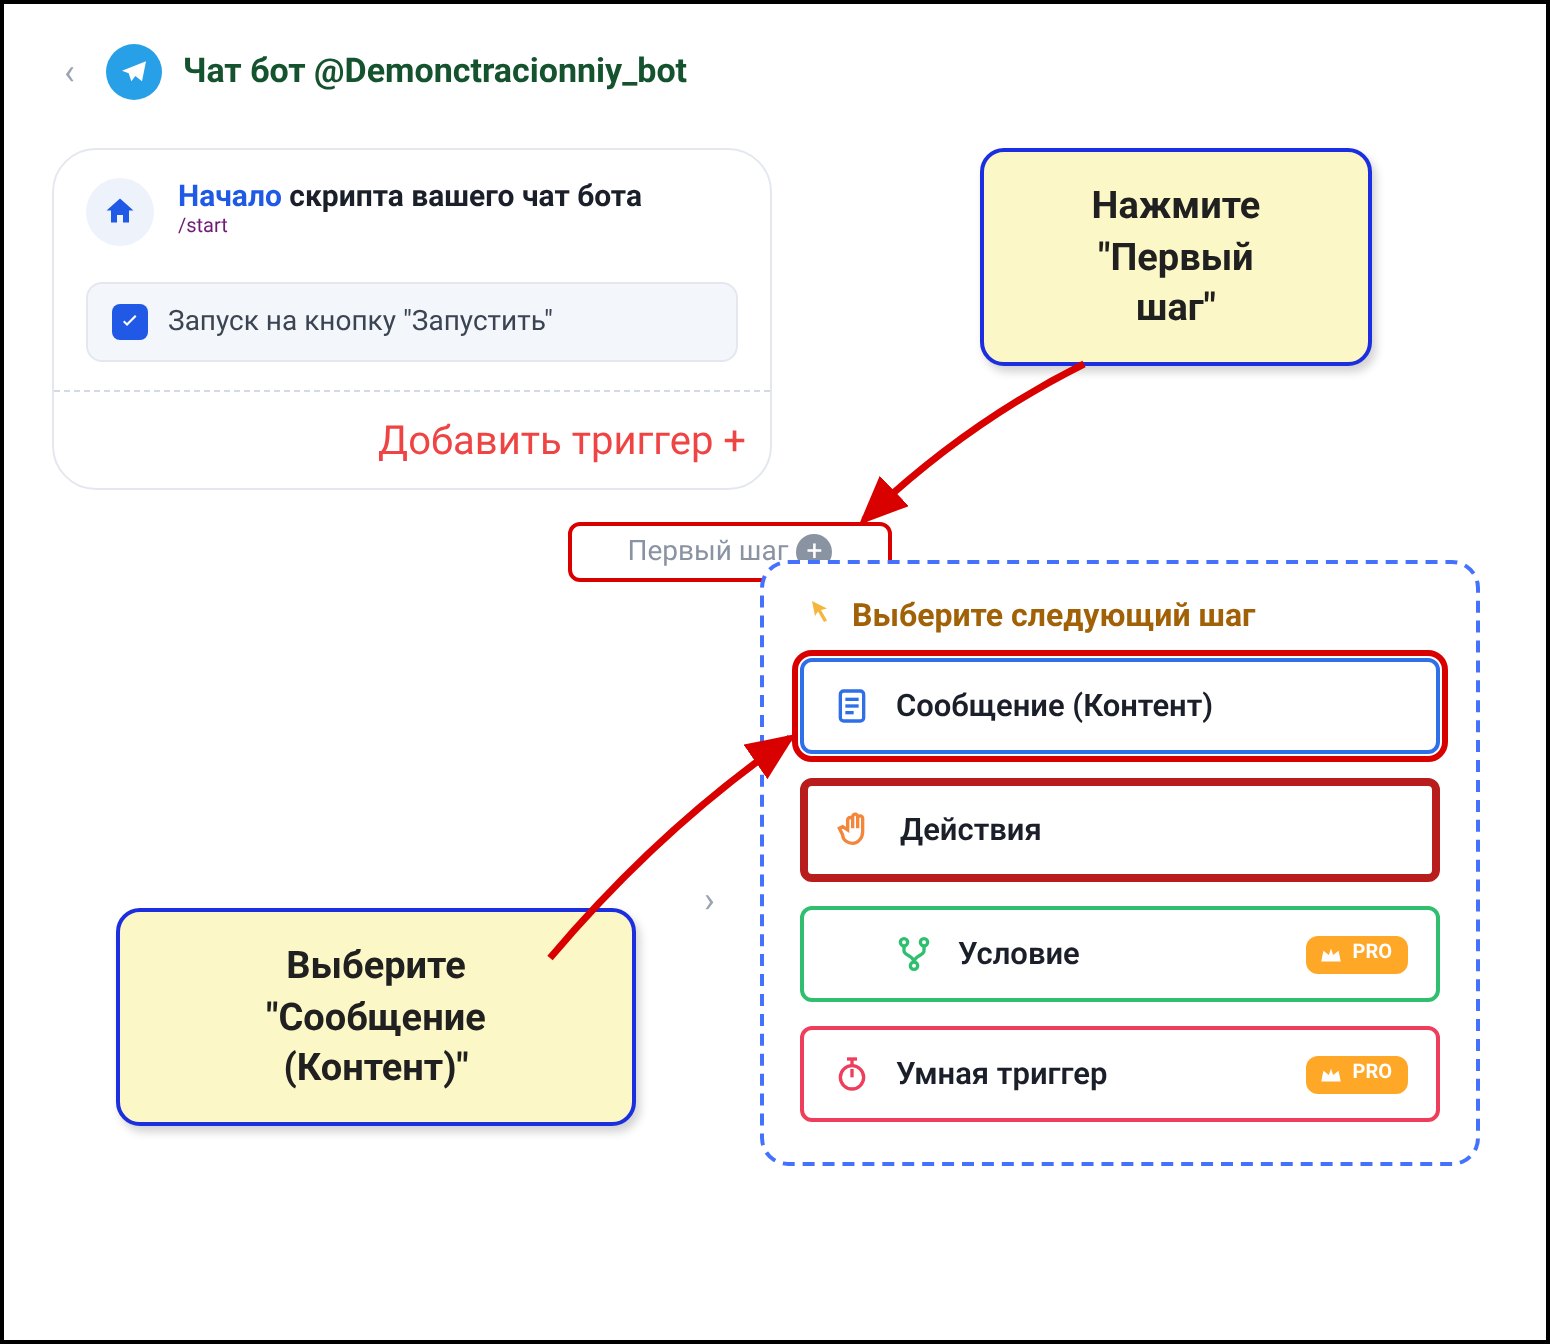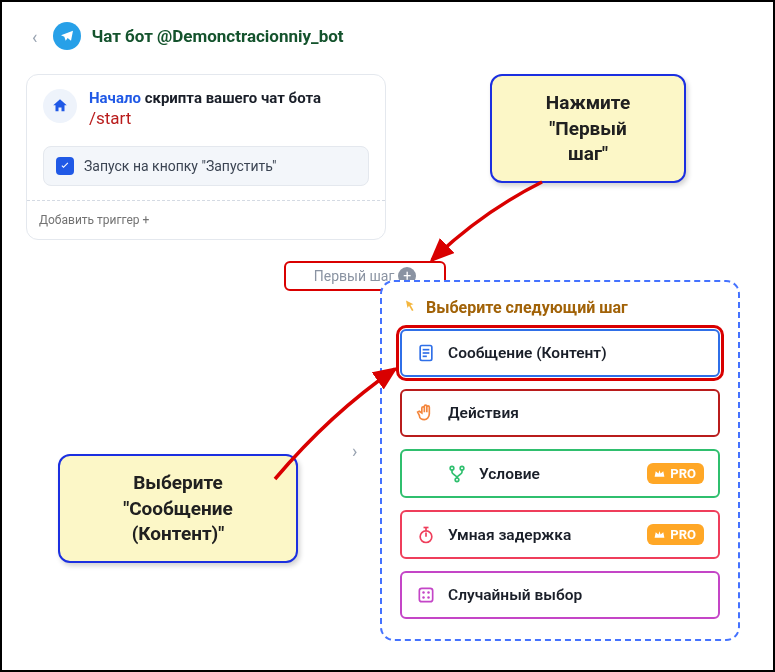--- a/index.html
+++ b/index.html
@@ -29,56 +29,56 @@
     background: #27a0e8;
     display: flex; align-items: center; justify-content: center;
   }
   .tg-badge svg { width: 16px; height: 16px; }
   .header-title { font-size: 17px; font-weight: 700; color: #14532d; }
 
   .start-card {
     margin: 16px 0 0 24px;
     width: 360px;
     border: 1px solid #e4e8ee;
-    border-radius: 12px;
+    border-radius: 22px;
     background: #fff;
     padding: 14px 16px 12px 16px;
   }
   .start-head { display: flex; gap: 12px; align-items: flex-start; }
   .home-ic {
     width: 34px; height: 34px;
     border-radius: 50%;
     background: #eef3fb;
     display:flex;align-items:center;justify-content:center;
     flex-shrink:0;
   }
   .home-ic svg { width:18px; height:18px; }
   .start-title { font-size: 15px; font-weight: 700; color:#1a1f29; }
   .start-title .blue { color:#2059e6; }
-  .start-sub { font-size: 17px; color:#b91c1c; margin-top:1px; }
+  .start-sub { font-size: 10px; color:#701a75; margin-top:1px; }
   .trigger-row {
     margin-top:18px;
     display:flex; align-items:center; gap:10px;
     background:#f3f6fa;
     border:1px solid #e4e8ee;
     border-radius:8px;
     padding:10px 12px;
   }
   .chk {
     width:18px;height:18px;border-radius:4px;
     background:#2059e6;display:flex;align-items:center;justify-content:center;
   }
   .chk svg{width:12px;height:12px;}
   .trigger-text{font-size:14px;color:#3b4452;}
   .add-trigger{
     margin:14px -16px -12px -16px;
     border-top:1px dashed #d4dae3;
-    text-align:left;
+    text-align:right;
     padding:12px;
-    font-size:12px;color:#737373;
+    font-size:20px;color:#ef4444;
     cursor:pointer;
   }
 
   .first-step-pill{
     position:absolute;
     left:282px; top:259px;
     width:162px; height:30px;
     border:2px solid #d90000;
     border-radius:6px;
     display:flex;align-items:center;justify-content:center;
@@ -117,46 +117,46 @@
     padding:12px 14px;
     font-size:15.5px;font-weight:600;color:#1a1f29;
     cursor:pointer;
     margin-bottom:12px;
     position:relative;
     background:#fff;
   }
   .step-opt:last-child{margin-bottom:0;}
   .step-opt svg{width:20px;height:20px;flex-shrink:0;}
   .opt-msg{border:2px solid #2f6fe8; outline:3px solid #d90000; outline-offset:1px;}
-  .opt-act{border:2px solid #b91c1c;}
+  .opt-act{border:4px solid #b91c1c;}
   .opt-cond{border:2px solid #2fbf6e;padding-left:45px;}
   .opt-delay{border:2px solid #ef3e5b;}
   .opt-rand{border:2px solid #c445c7;}
   .pro-badge{
     margin-left:auto;
     background:#ffa726;color:#fff;
     padding:3px 8px 3px 6px;border-radius:6px;
-    font-size:13px;font-weight:700;
-    display:flex;align-items:center;gap:4px;
+    font-size:10px;font-weight:700;
+    display:flex;gap:4px;
   }
   .pro-badge svg{width:13px;height:13px;}
 
   .callout{
     position:absolute;
     background:#fcf7c7;
     border:2px solid #1b2fe0;
     border-radius:12px;
     padding:14px 20px;
     text-align:center;
     font-size:19px;font-weight:700;color:#202020;
     line-height:1.35;
     box-shadow:2px 3px 5px rgba(0,0,0,.18);
   }
   .callout.c1{left:488px; top:72px; width:196px;}
-  .callout.c2{left:56px; top:452px; width:240px;}
+  .callout.c2{left:56px; top:452px; width:260px;}
 
   svg.arrow{position:absolute;pointer-events:none;}
 </style>
 </head>
 <body>
 
 <div class="header">
   <span class="back-chevron">‹</span>
   <span class="tg-badge">
     <svg viewBox="0 0 24 24">
@@ -239,39 +239,29 @@
     </span>
   </div>
 
   <div class="step-opt opt-delay">
     <svg viewBox="0 0 24 24">
         <circle cx="12" cy="14" r="7" fill="none" stroke="#ef3e5b" stroke-width="2"></circle>
         <line x1="12" y1="14" x2="12" y2="9" stroke="#ef3e5b" stroke-width="2"></line>
         <line x1="9" y1="3" x2="15" y2="3" stroke="#ef3e5b" stroke-width="2"></line>
         <line x1="12" y1="3" x2="12" y2="7" stroke="#ef3e5b" stroke-width="2"></line>
       </svg>
-    <span>Умная задержка</span>
+    <span>Умная триггер</span>
     <span class="pro-badge">
       <svg viewBox="0 0 24 24">
           <path fill="#fff" d="M3 18h18l-2-10-5 4-2-6-2 6-5-4z"></path>
         </svg>
       <span>PRO</span>
     </span>
   </div>
 
-  <div class="step-opt opt-rand">
-    <svg viewBox="0 0 24 24">
-        <rect x="4" y="4" width="16" height="16" rx="3" fill="none" stroke="#c445c7" stroke-width="2"></rect>
-        <circle cx="9" cy="9" r="1.5" fill="#c445c7"></circle>
-        <circle cx="15" cy="9" r="1.5" fill="#c445c7"></circle>
-        <circle cx="9" cy="15" r="1.5" fill="#c445c7"></circle>
-        <circle cx="15" cy="15" r="1.5" fill="#c445c7"></circle>
-      </svg>
-    <span>Случайный выбор</span>
-  </div>
 </div>
 
 <div class="callout c1">
   <div>Нажмите</div>
   <div>"Первый</div>
   <div>шаг"</div>
 </div>
 <div class="callout c2">
   <div>Выберите</div>
   <div>"Сообщение</div>

